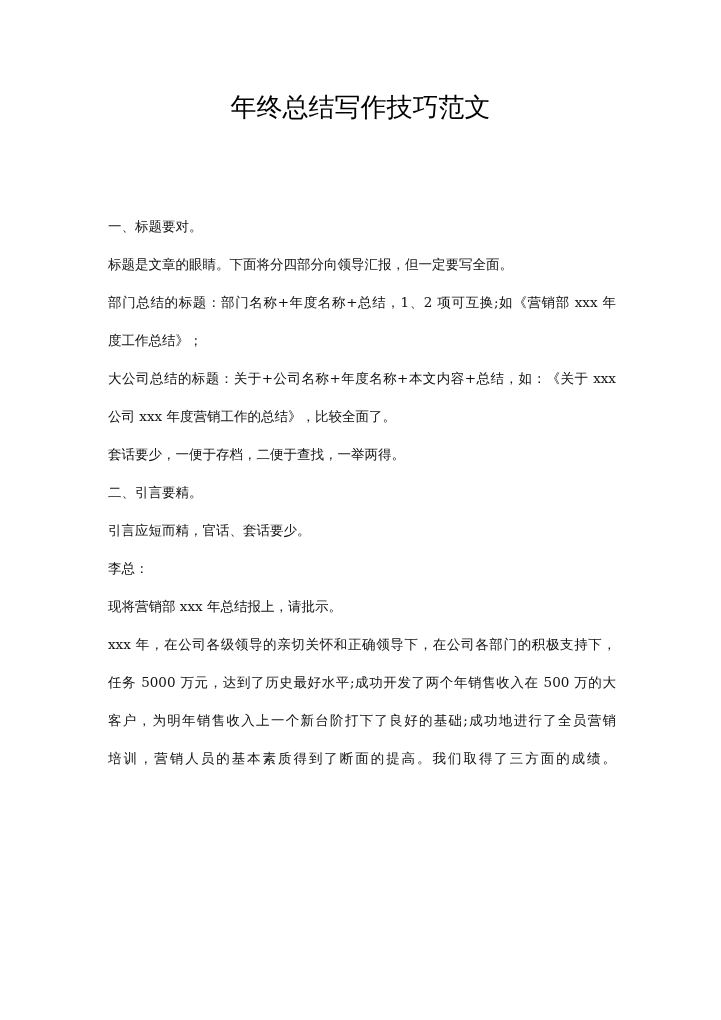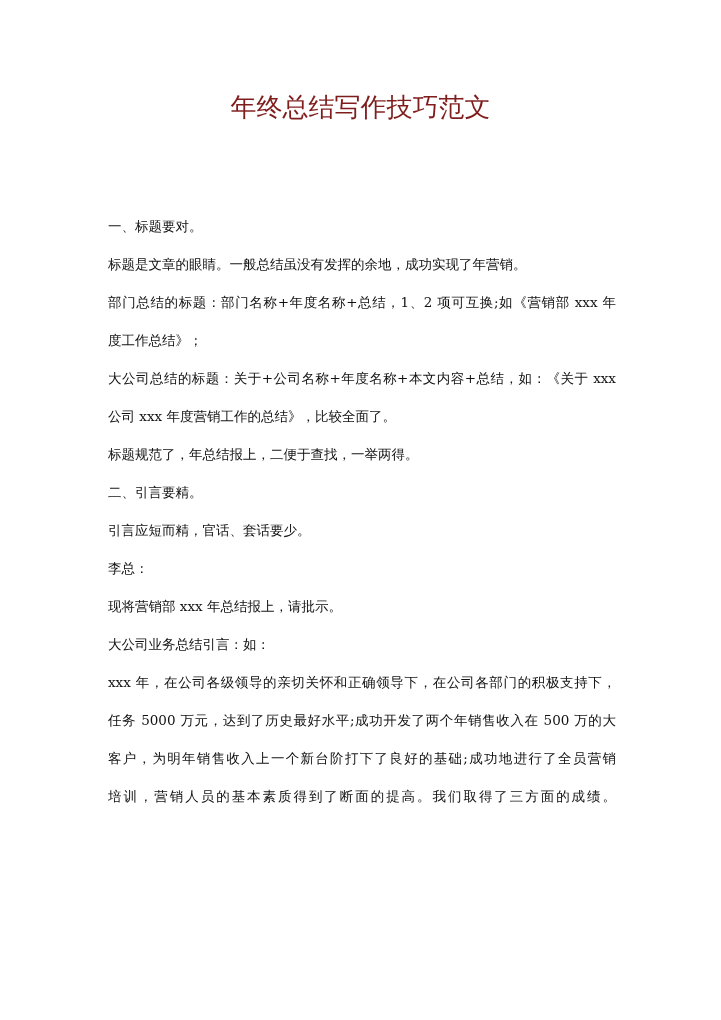--- a/index.html
+++ b/index.html
@@ -5,45 +5,44 @@
   html, body { margin: 0; padding: 0; background: #ffffff; }
   body {
     width: 721px; height: 1020px; position: relative; overflow: hidden;
     font-family: "DejaVu Serif", "Liberation Serif", serif;
     color: #111111;
   }
   .title {
     position: absolute; top: 90px; left: 0; width: 721px;
     text-align: center; font-size: 26px; line-height: 34px;
     font-family: "DejaVu Sans", "Liberation Sans", sans-serif;
-    letter-spacing: 0px; color: #7f1d1d;
+    letter-spacing: 0px; color: #000000;
   }
   .body-text {
     position: absolute; top: 207px; left: 108px; width: 508px;
     font-size: 13.5px; line-height: 38px;
   }
   .line { white-space: nowrap; height: 38px; }
   .just { text-align: justify; text-align-last: justify; white-space: normal; }
 </style>
 </head>
 <body>
 
 <div>
   <div class="title">年终总结写作技巧范文</div>
   <div class="body-text">
     <div class="line">一、标题要对。</div>
-    <div class="line">标题是文章的眼睛。一般总结虽没有发挥的余地，成功实现了年营销。</div>
+    <div class="line">标题是文章的眼睛。下面将分四部分向领导汇报，但一定要写全面。</div>
     <div class="line just">部门总结的标题：部门名称+年度名称+总结，1、2 项可互换;如《营销部 xxx 年</div>
     <div class="line">度工作总结》；</div>
     <div class="line just">大公司总结的标题：关于+公司名称+年度名称+本文内容+总结，如：《关于 xxx</div>
     <div class="line">公司 xxx 年度营销工作的总结》，比较全面了。</div>
-    <div class="line">标题规范了，年总结报上，二便于查找，一举两得。</div>
+    <div class="line">套话要少，一便于存档，二便于查找，一举两得。</div>
     <div class="line">二、引言要精。</div>
     <div class="line">引言应短而精，官话、套话要少。</div>
     <div class="line">李总：</div>
     <div class="line">现将营销部 xxx 年总结报上，请批示。</div>
-    <div class="line">大公司业务总结引言：如：</div>
     <div class="line just">xxx 年，在公司各级领导的亲切关怀和正确领导下，在公司各部门的积极支持下，</div>
     <div class="line just">任务 5000 万元，达到了历史最好水平;成功开发了两个年销售收入在 500 万的大</div>
     <div class="line just">客户，为明年销售收入上一个新台阶打下了良好的基础;成功地进行了全员营销</div>
     <div class="line just">培训，营销人员的基本素质得到了断面的提高。我们取得了三方面的成绩。</div>
   </div>
 </div>
 
 </body></html>

